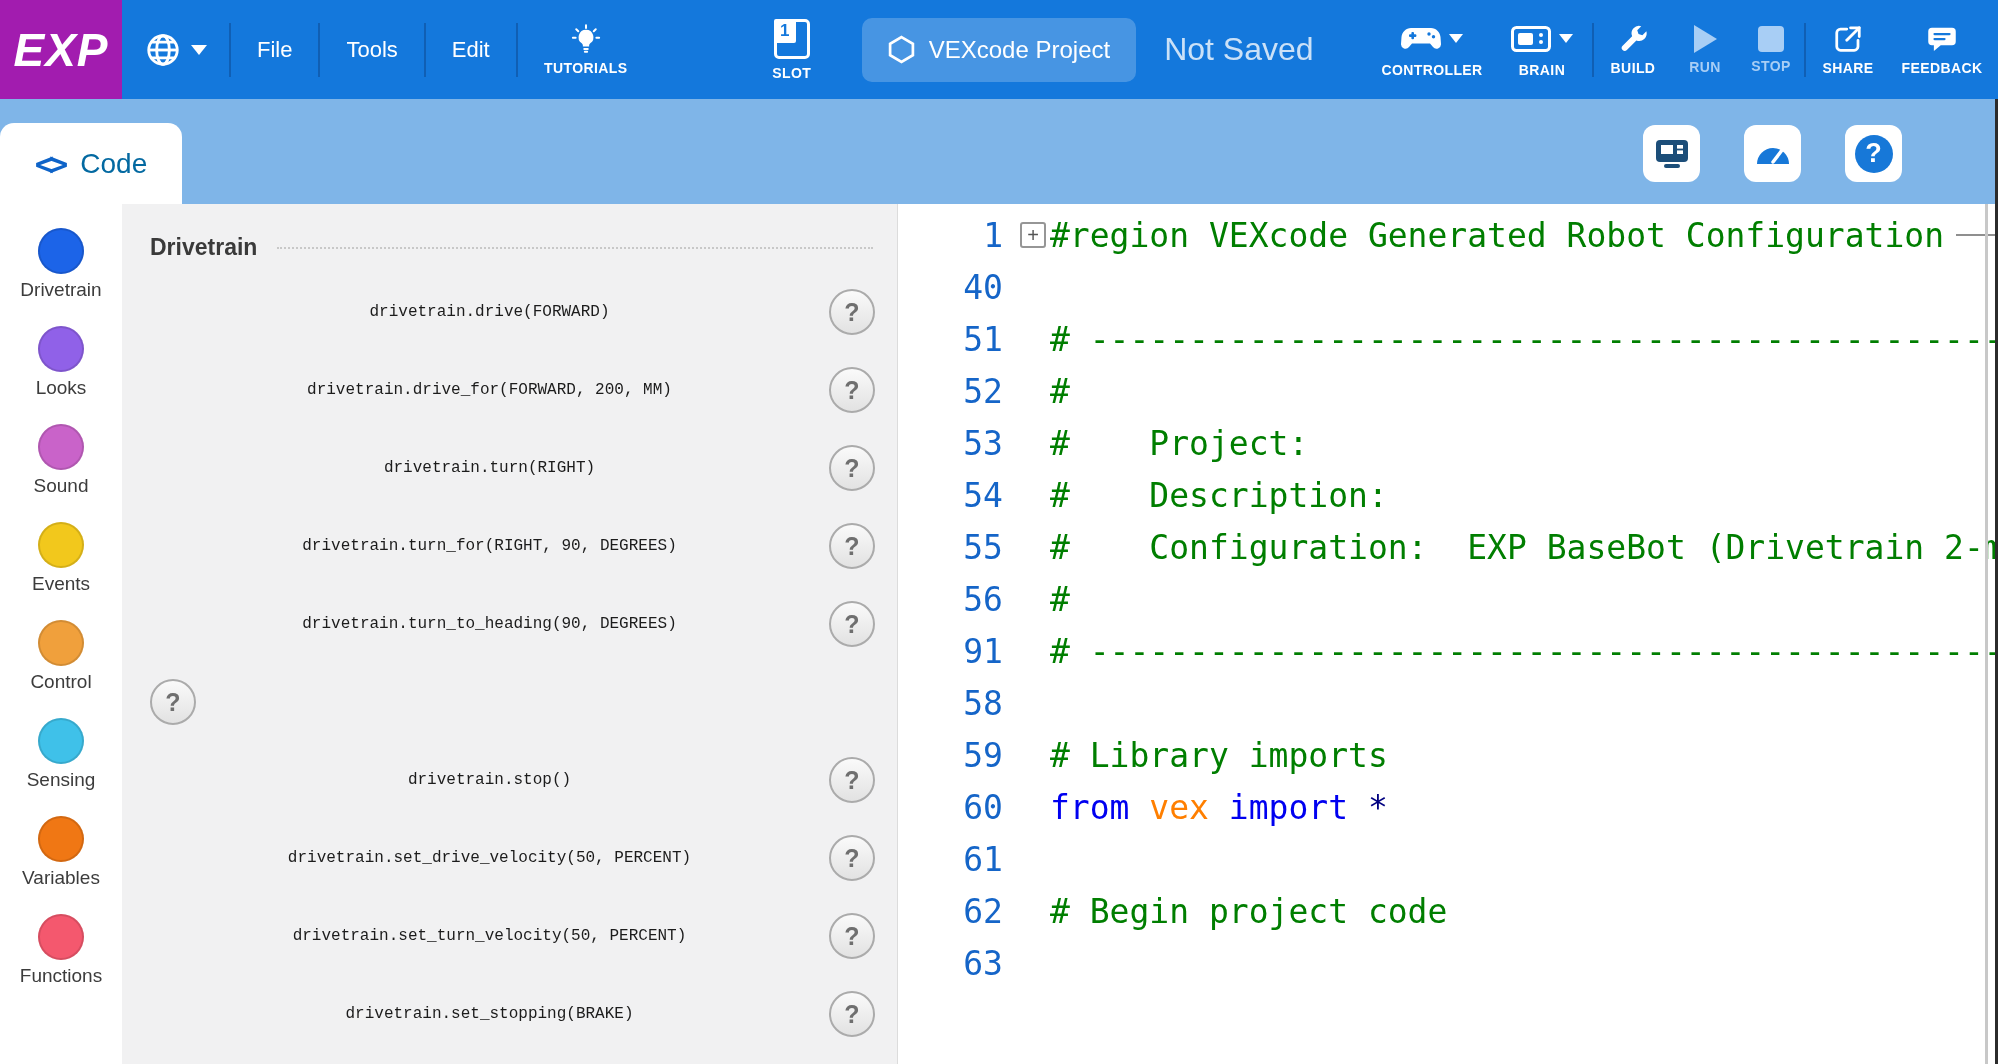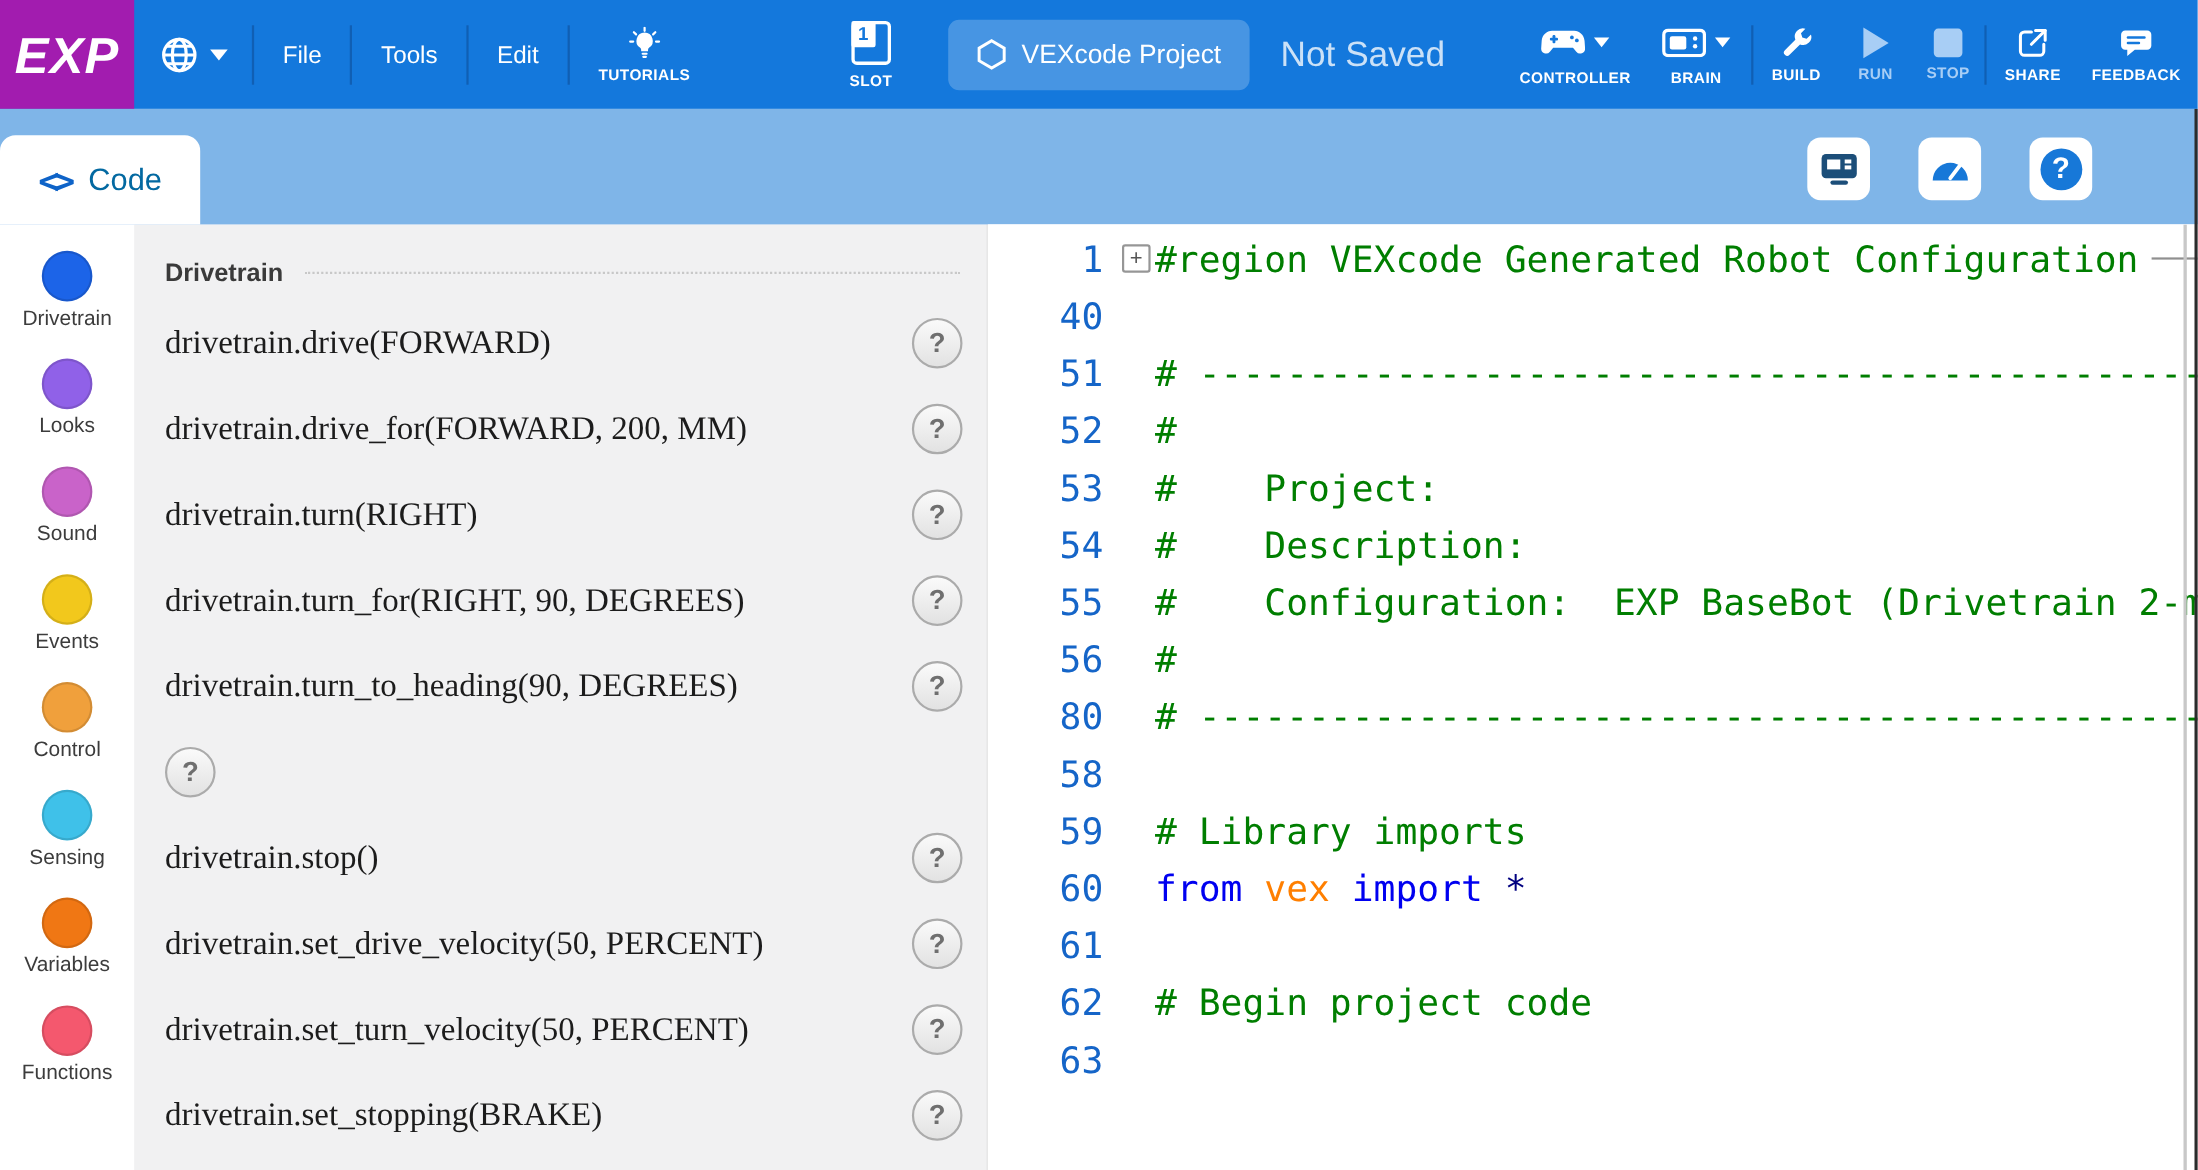--- a/index.html
+++ b/index.html
@@ -53,21 +53,21 @@
   .sidebar { width:122px; background:#fff; padding-top:16px; display:flex; flex-direction:column; align-items:center; }
   .cat-item { height:98px; display:flex; flex-direction:column; align-items:center; cursor:pointer; }
   .cat-circle { width:46px; height:46px; border-radius:50%; margin-top:8px; box-shadow:inset 0 0 0 2px rgba(0,0,0,0.12); }
   .cat-label { margin-top:5px; font-size:19px; color:#3C3C3C; }
 
   .panel { width:776px; background:#F1F1F2; border-right:1px solid #DCDCDC; padding-left:28px; overflow:hidden; }
   .panel-header { margin-top:30px; display:flex; align-items:center; font-size:23px; font-weight:700; color:#3A3A3A; }
   .panel-header .dash { flex:1; border-top:2px dotted #C8C8C8; margin:0 24px 0 20px; }
   .cmd-list { margin-top:12px; }
   .cmd-row { height:78px; display:flex; align-items:center; }
-  .cmd-text { font-family:Liberation Serif, serif; font-size:30px; color:#1C1C1C; flex:1; white-space:pre; }
+  .cmd-text { font-family:Liberation Mono, monospace; font-size:16px; color:#1C1C1C; flex:1; white-space:pre;text-align:center; }
   .cmd-help { width:46px; height:46px; border-radius:50%; border:2px solid #ABABAB;
               background:linear-gradient(#FAFAFA,#E2E2E2); color:#6F6F6F; font-size:25px; font-weight:700;
               margin-right:22px; display:flex; align-items:center; justify-content:center; flex:0 0 auto;
               font-family:"Liberation Sans", sans-serif; cursor:pointer; }
 
   .editor { flex:1; background:#fff; font-family:"DejaVu Sans Mono", monospace; font-size:33px;
             padding-top:5px; overflow:hidden; position:relative; }
   .code-line { height:52px; display:flex; align-items:center; white-space:pre; }
   .gutter { width:105px; flex:0 0 auto; text-align:right; }
   .line-body { display:flex; align-items:center; margin-left:47px; flex:1; min-width:0; overflow:hidden; }
@@ -325,21 +325,21 @@
   <div class="editor">
     <div>
         <div class="code-line"><div class="gutter">1</div><div class="line-body folded"><span class="fold-box">+</span><span class="tok tok-comment">#region VEXcode Generated Robot Configuration</span><span class="region-rule"></span></div></div>
         <div class="code-line"><div class="gutter">40</div><div class="line-body"></div></div>
         <div class="code-line"><div class="gutter">51</div><div class="line-body"><span class="tok tok-comment"># ----------------------------------------------------------------------</span></div></div>
         <div class="code-line"><div class="gutter">52</div><div class="line-body"><span class="tok tok-comment">#</span></div></div>
         <div class="code-line"><div class="gutter">53</div><div class="line-body"><span class="tok tok-comment">#    Project:</span></div></div>
         <div class="code-line"><div class="gutter">54</div><div class="line-body"><span class="tok tok-comment">#    Description:</span></div></div>
         <div class="code-line"><div class="gutter">55</div><div class="line-body"><span class="tok tok-comment">#    Configuration:  EXP BaseBot (Drivetrain 2-motor, No Gyro)</span></div></div>
         <div class="code-line"><div class="gutter">56</div><div class="line-body"><span class="tok tok-comment">#</span></div></div>
-        <div class="code-line"><div class="gutter">80</div><div class="line-body"><span class="tok tok-comment"># ----------------------------------------------------------------------</span></div></div>
+        <div class="code-line"><div class="gutter">91</div><div class="line-body"><span class="tok tok-comment"># ----------------------------------------------------------------------</span></div></div>
         <div class="code-line"><div class="gutter">58</div><div class="line-body"></div></div>
         <div class="code-line"><div class="gutter">59</div><div class="line-body"><span class="tok tok-comment"># Library imports</span></div></div>
         <div class="code-line"><div class="gutter">60</div><div class="line-body"><span class="tok tok-keyword">from</span><span class="tok tok-plain"> </span><span class="tok tok-module">vex</span><span class="tok tok-plain"> </span><span class="tok tok-keyword">import</span><span class="tok tok-plain"> </span><span class="tok tok-operator">*</span></div></div>
         <div class="code-line"><div class="gutter">61</div><div class="line-body"></div></div>
         <div class="code-line"><div class="gutter">62</div><div class="line-body"><span class="tok tok-comment"># Begin project code</span></div></div>
         <div class="code-line"><div class="gutter">63</div><div class="line-body"></div></div>
       </div>
     <div class="editor-sb"></div>
   </div>
 </div>

